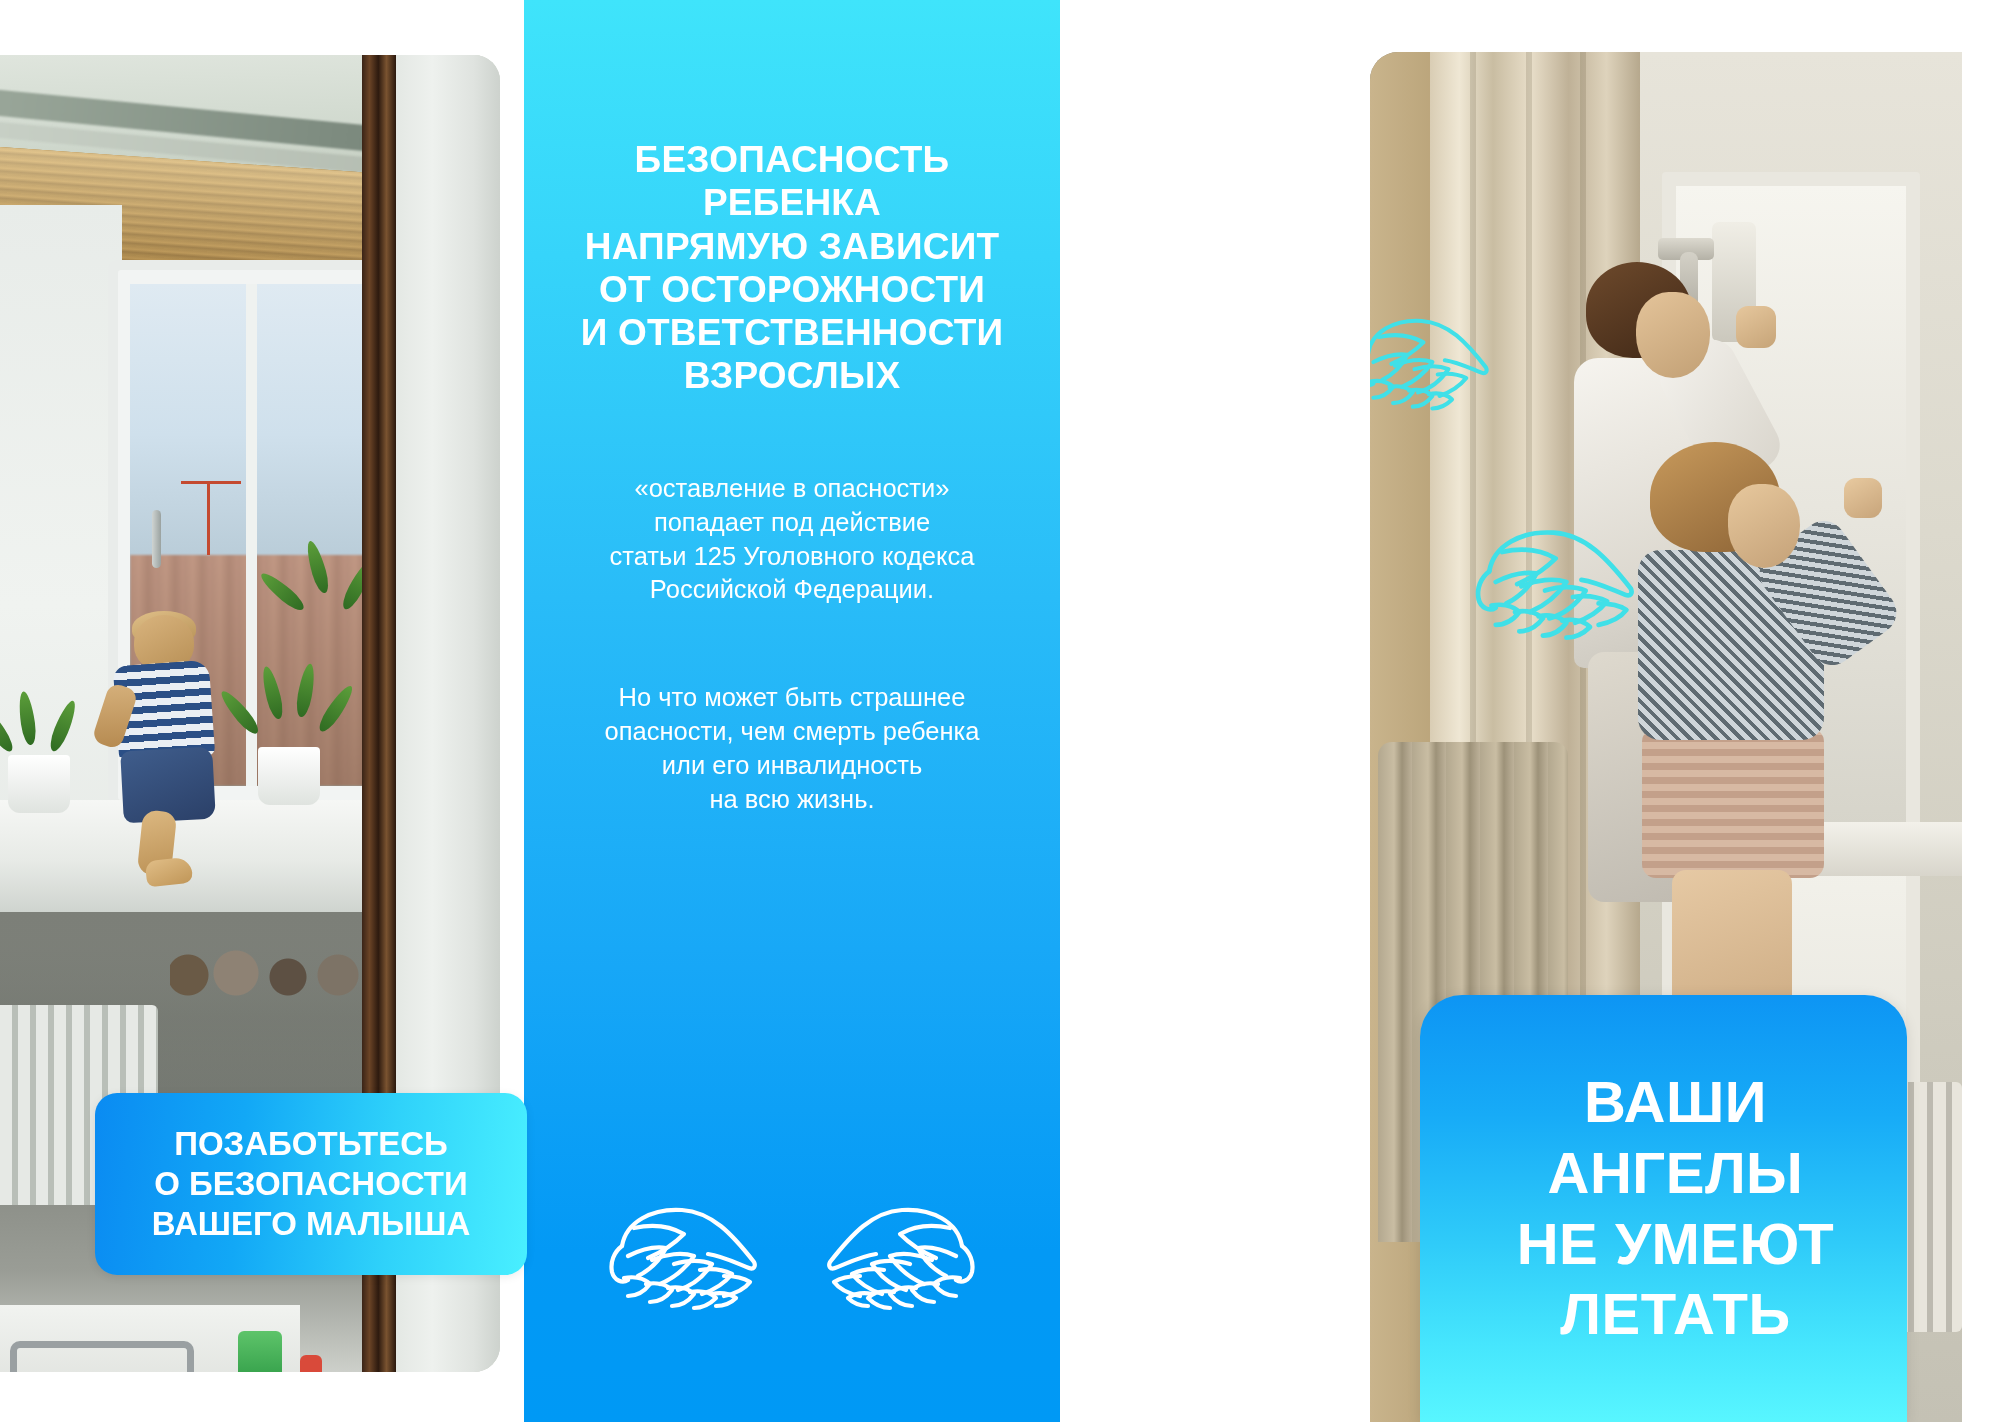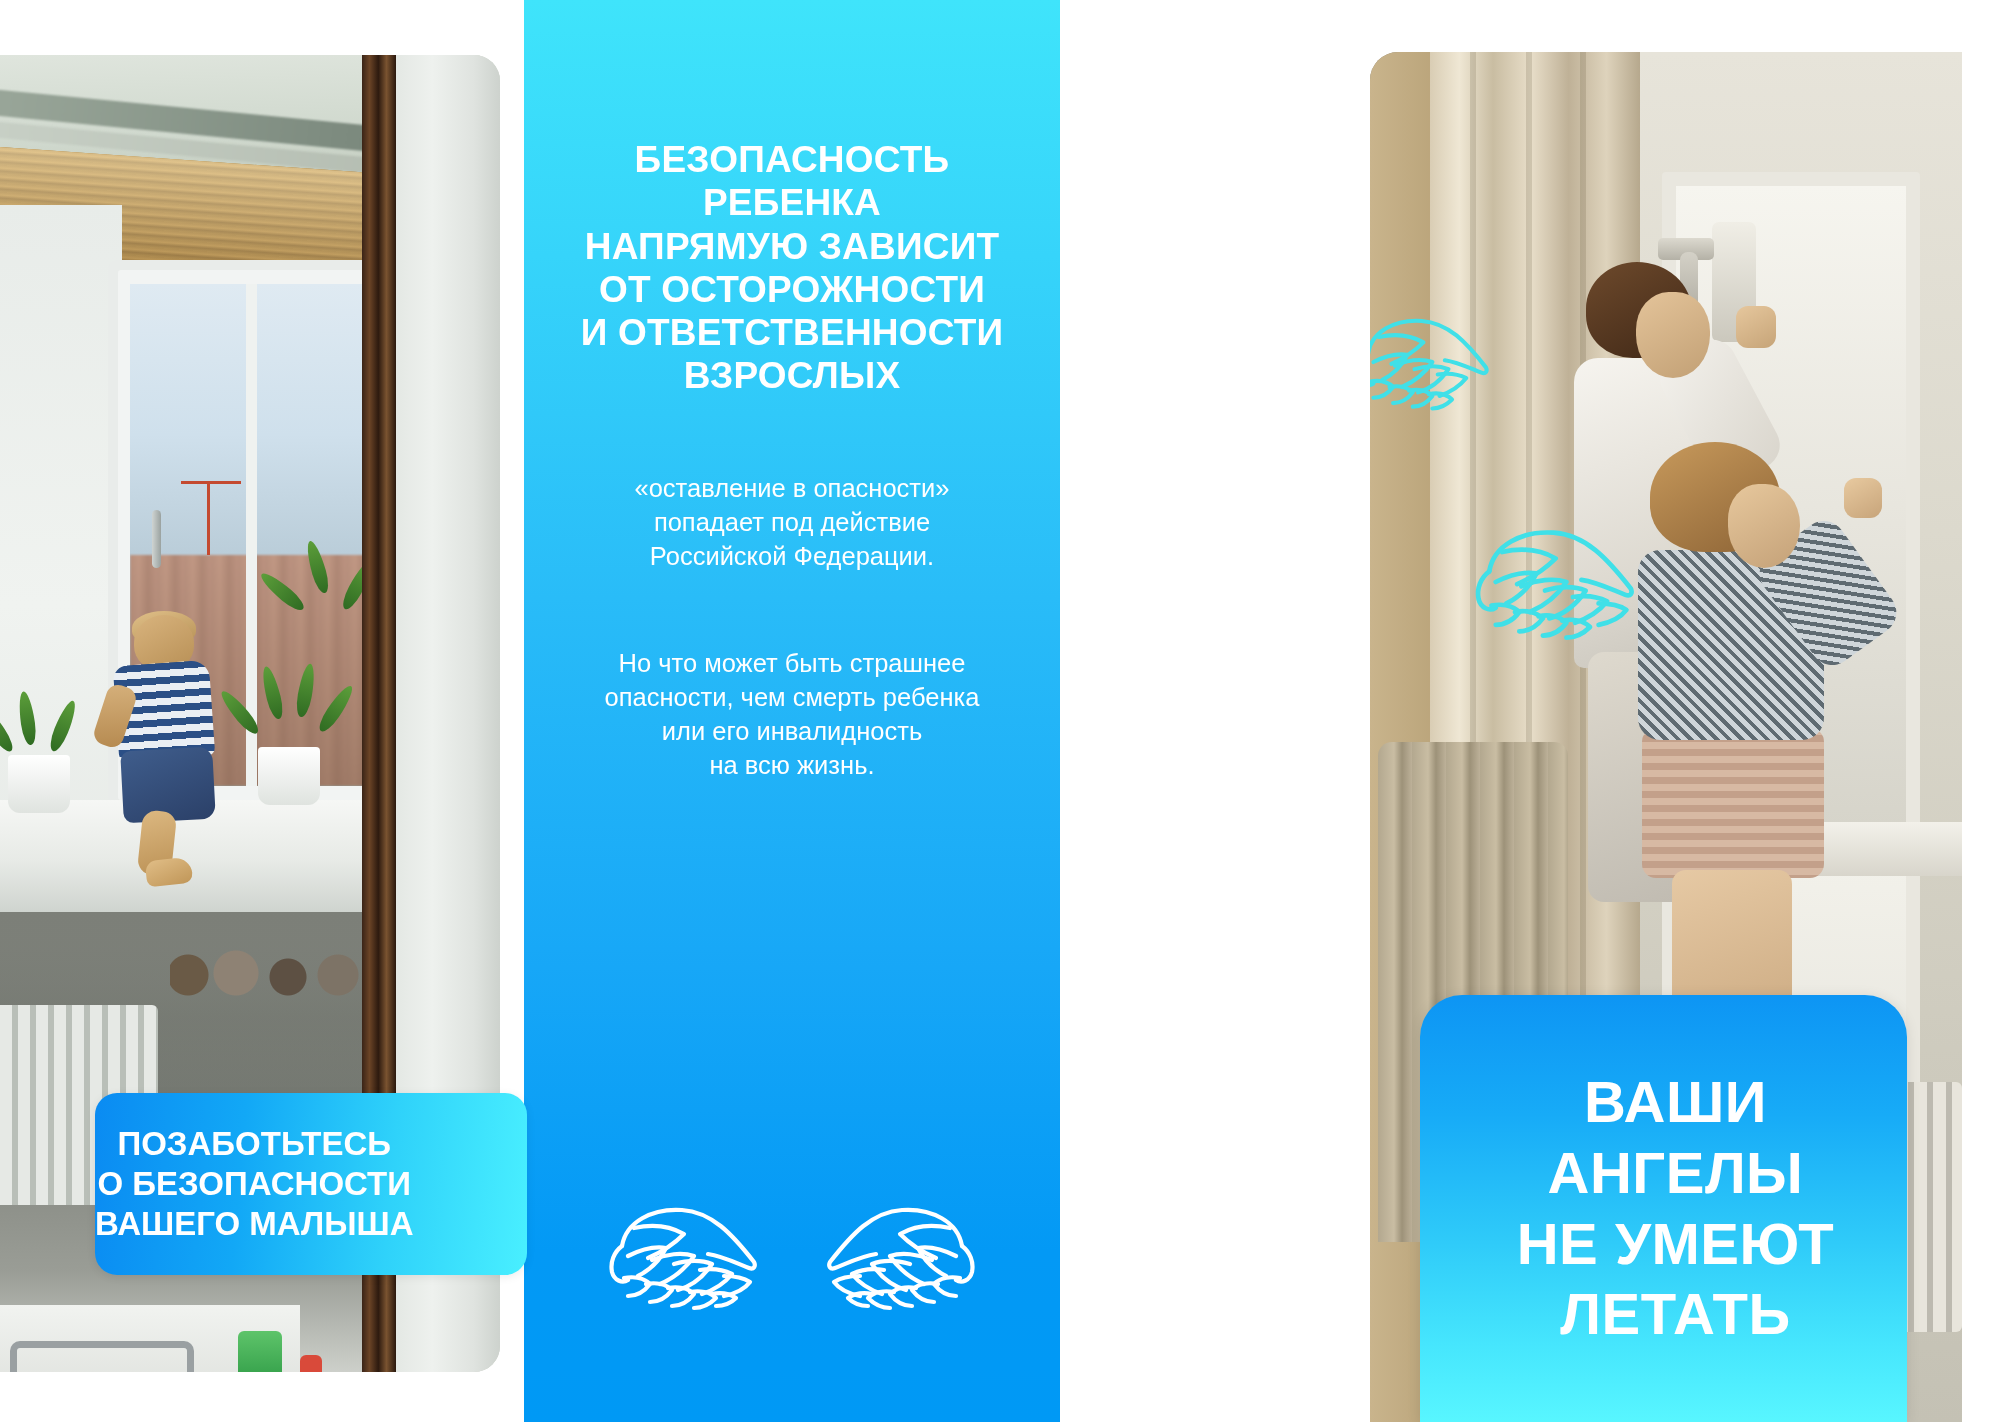--- a/index.html
+++ b/index.html
@@ -330,21 +330,21 @@
     background:linear-gradient(160deg,#e6c9a4,#c7a57c);
   }
   .rp-wingA{position:absolute;left:-18px;top:255px;}
   .rp-wingB{position:absolute;left:100px;top:470px;}
 
   
   .badge-left{
     position:absolute;left:95px;top:1093px;width:432px;height:182px;
     border-radius:22px;
     background:linear-gradient(95deg,#0a8bf2 0%,#12a8f6 34%,#2fd2fa 68%,#49efff 100%);
-    display:flex;align-items:center;justify-content:flex-start;
+    display:flex;align-items:center;justify-content:center;
     box-shadow:0 2px 10px rgba(0,0,0,.08);
   }
   .badge-left-text{
     color:#fff;font-weight:bold;font-size:33px;line-height:1.22;text-align:center;
   }
   .badge-left-text span{display:block;}
 
   .badge-right{
     position:absolute;left:1420px;top:995px;width:487px;height:427px;
     border-radius:42px 42px 0 0;
@@ -431,20 +431,21 @@
         <span>БЕЗОПАСНОСТЬ РЕБЕНКА</span>
         <span>НАПРЯМУЮ ЗАВИСИТ</span>
         <span>ОТ ОСТОРОЖНОСТИ</span>
         <span>И ОТВЕТСТВЕННОСТИ</span>
         <span>ВЗРОСЛЫХ</span>
       </div>
 
       <div class="para p1">
         <span>«оставление в опасности»</span>
         <span>попадает под действие</span>
+        <span>статьи 125 Уголовного кодекса</span>
         <span>Российской Федерации.</span>
       </div>
 
 
       <div class="para p3">
         <span>Но что может быть страшнее</span>
         <span>опасности, чем смерть ребенка</span>
         <span>или его инвалидность</span>
         <span>на всю жизнь.</span>
       </div>

